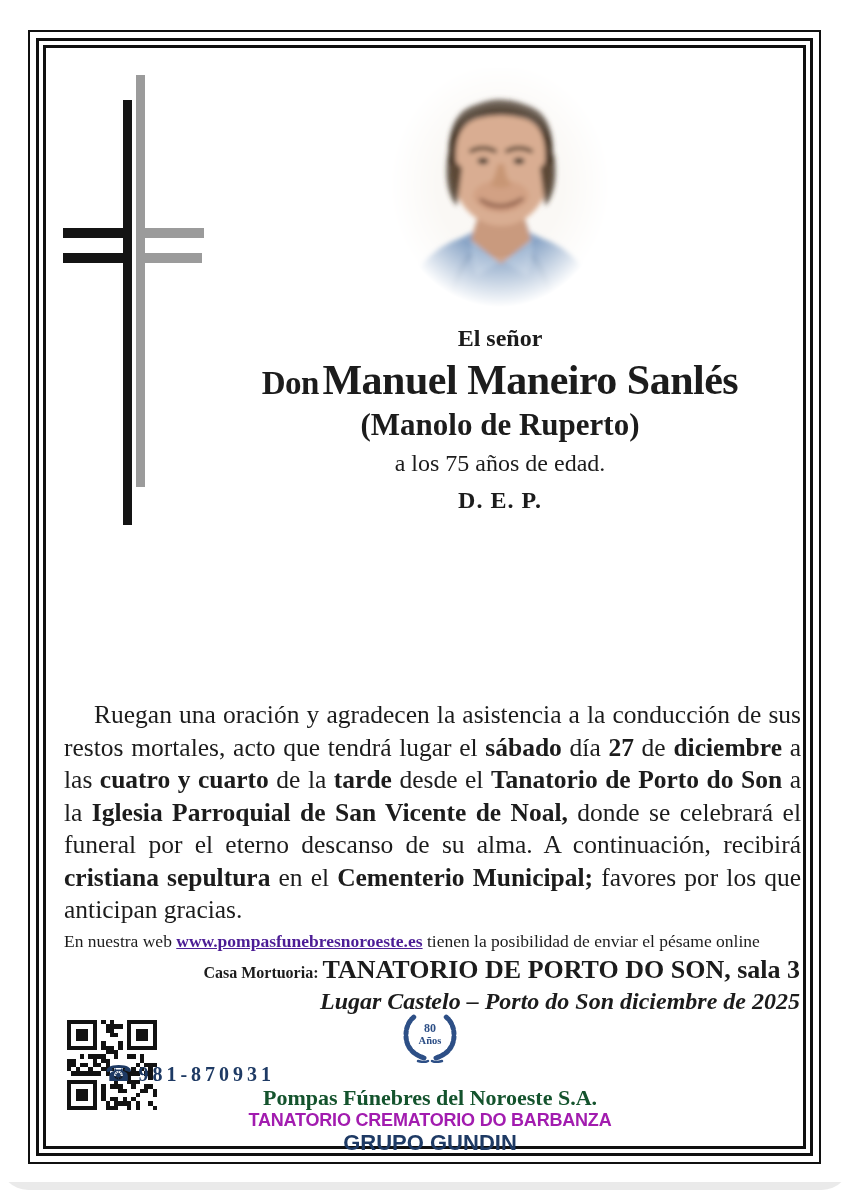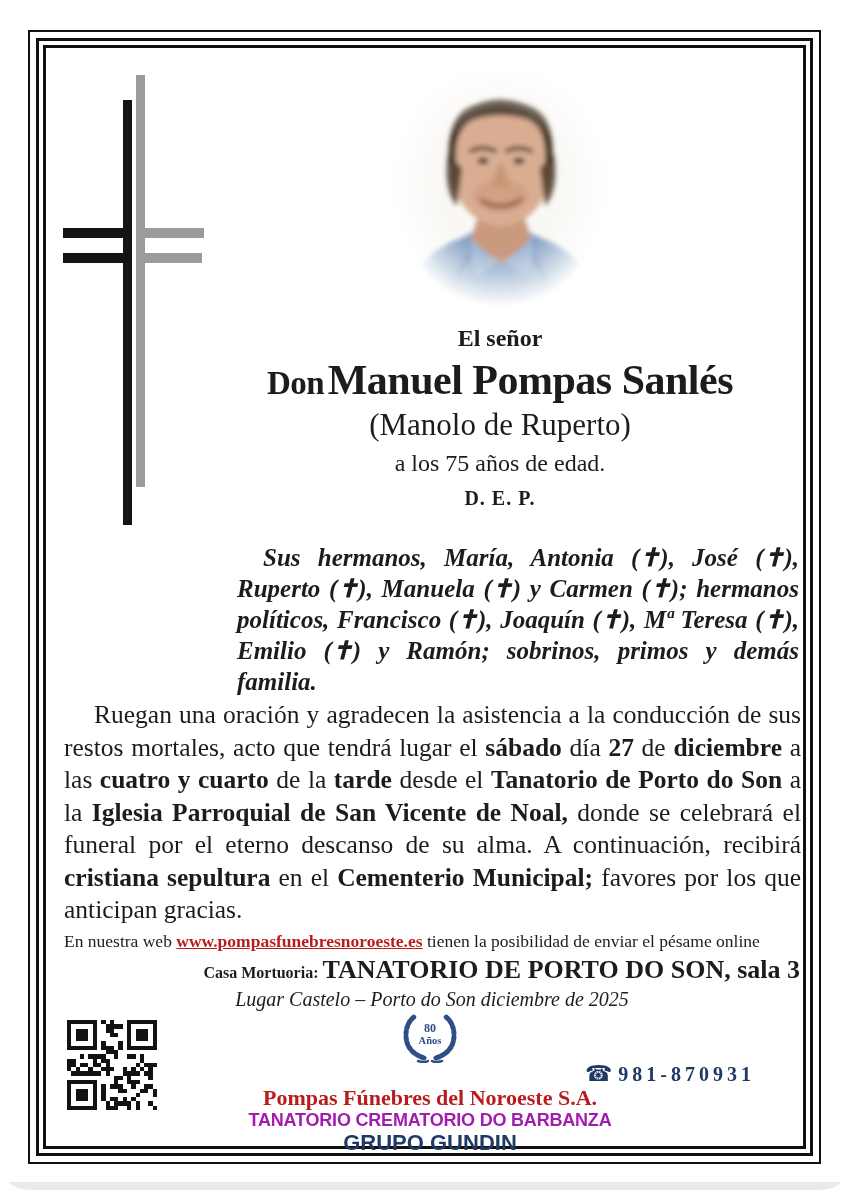--- a/index.html
+++ b/index.html
@@ -19,48 +19,48 @@
   .h2-black{left:63px;top:253px;width:64px;height:10px;background:#141414;}
   .h2-gray{left:136px;top:253px;width:66px;height:10px;background:#9b9b9b;}
   
   .photo{position:absolute;left:385px;top:68px;width:230px;height:252px;}
   
   .header{position:absolute;left:200px;top:325px;width:600px;text-align:center;}
   .el-senor{font-size:24px;font-weight:bold;}
   .name-line{margin-top:5px;font-weight:bold;letter-spacing:-0.5px;line-height:1.1;}
   .don{font-size:33px;}
   .big-name{font-size:42px;}
-  .nickname{margin-top:4px;font-size:31px;font-weight:normal;}
+  .nickname{margin-top:4px;font-size:31px;font-weight:bold;}
   .fallecio{margin-top:10px;font-size:24px;}
   .age{margin-top:7px;font-size:24px;}
-  .dep{margin-top:10px;font-size:20px;font-weight:bold;letter-spacing:1px;}
+  .dep{margin-top:10px;font-size:24px;font-weight:bold;letter-spacing:1px;}
   
   .family{position:absolute;left:237px;top:542px;width:562px;font-size:25px;font-weight:bold;font-style:italic;
           line-height:31px;text-align:justify;text-indent:26px;}
   
   .announce{position:absolute;left:64px;top:699px;width:737px;font-size:25.5px;line-height:32.5px;
             text-align:justify;text-indent:30px;}
   .announce .b{font-weight:bold;}
   
   .webline{position:absolute;left:64px;top:931px;width:737px;font-size:17.5px;}
-  .weblink{color:#b91c1c;font-weight:bold;text-decoration:underline;cursor:pointer;}
+  .weblink{color:#4c1d95;font-weight:bold;text-decoration:underline;cursor:pointer;}
   
   .mortuary{position:absolute;left:64px;top:955px;width:736px;text-align:right;font-weight:bold;}
   .mort-label{font-size:16px;}
   .mort-value{font-size:26px;}
-  .placeline{position:absolute;left:64px;top:988px;width:736px;text-align:center;
-             font-size:20px;font-weight:normal;font-style:italic;}
+  .placeline{position:absolute;left:64px;top:988px;width:736px;text-align:right;
+             font-size:24px;font-weight:bold;font-style:italic;}
   
   .qr{position:absolute;left:66px;top:1020px;width:92px;height:90px;}
   .wreath{position:absolute;left:398px;top:1011px;width:64px;height:52px;}
-  .phone{position:absolute;left:105px;top:1061px;width:650px;text-align:right;
+  .phone{position:absolute;left:105px;top:1061px;width:650px;text-align:left;
          color:#1e3a64;font-weight:bold;font-size:20px;letter-spacing:4px;}
   .phone .ph-icon{font-size:22px;letter-spacing:0;margin-right:6px;font-family:"DejaVu Sans",sans-serif;}
   .company{position:absolute;left:105px;top:1085px;width:650px;text-align:center;
-           color:#b91c1c;font-weight:bold;font-size:22px;}
+           color:#14532d;font-weight:bold;font-size:22px;}
   .co-line2{position:absolute;left:105px;top:1110px;width:650px;text-align:center;
             color:#a21caf;font-weight:bold;font-size:18px;font-family:"Liberation Sans","DejaVu Sans",sans-serif;letter-spacing:-0.2px;}
   .co-line3{position:absolute;left:105px;top:1130px;width:650px;text-align:center;
             color:#1e3a64;font-weight:bold;font-size:22px;font-family:"Liberation Sans","DejaVu Sans",sans-serif;}
 </style>
 </head>
 <body>
 
 <div class="sheet">
 
@@ -116,28 +116,27 @@
           <path d="M99 137 Q116 147 133 136" stroke="#b87f67" stroke-width="2" fill="none" opacity="0.7"></path>
         </g>
       </g>
     </svg>
   </div>
 
   <div class="header">
     <div class="el-senor">El señor</div>
     <div class="name-line">
       <span class="don">Don</span>
-      <span class="big-name">Manuel Pompas Sanlés</span>
+      <span class="big-name">Manuel Maneiro Sanlés</span>
     </div>
     <div class="nickname">(Manolo de Ruperto)</div>
     <div class="age">a los 75 años de edad.</div>
     <div class="dep">D. E. P.</div>
   </div>
 
-  <div class="family">Sus hermanos, María, Antonia (✝), José (✝), Ruperto (✝), Manuela (✝) y Carmen (✝); hermanos políticos, Francisco (✝), Joaquín (✝), Mª Teresa (✝), Emilio (✝) y Ramón; sobrinos, primos y demás familia.</div>
 
   <div class="announce"><span>Ruegan una oración y agradecen la asistencia a la conducción de sus restos mortales, acto que tendrá lugar el </span><span class="b">sábado</span><span> día </span><span class="b">27</span><span> de </span><span class="b">diciembre</span><span> a las </span><span class="b">cuatro y cuarto</span><span> de la </span><span class="b">tarde</span><span> desde el </span><span class="b">Tanatorio de Porto do Son</span><span> a la </span><span class="b">Iglesia Parroquial de San Vicente de Noal,</span><span> donde se celebrará el funeral por el eterno descanso de su alma. A continuación, recibirá </span><span class="b">cristiana sepultura</span><span> en el </span><span class="b">Cementerio Municipal;</span><span> favores por los que anticipan gracias.</span></div>
 
   <div class="webline">
     <span>En nuestra web </span><span class="weblink">www.pompasfunebresnoroeste.es</span><span> tienen la posibilidad de enviar el pésame online</span>
   </div>
 
   <div class="mortuary">
     <span class="mort-label">Casa Mortuoria: </span><span class="mort-value">TANATORIO DE PORTO DO SON, sala 3</span>
   </div>

